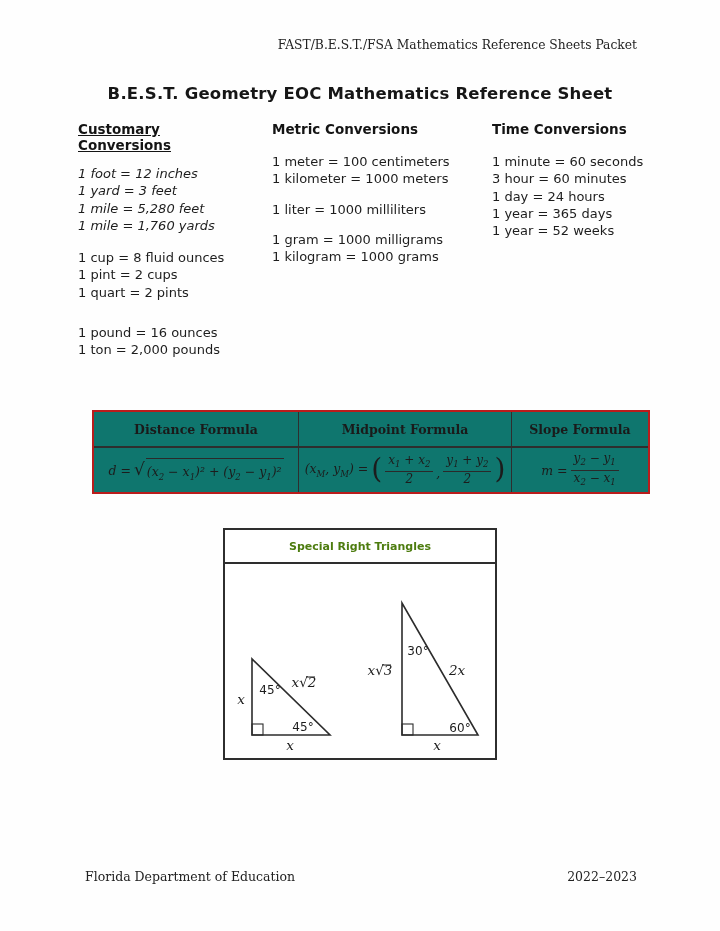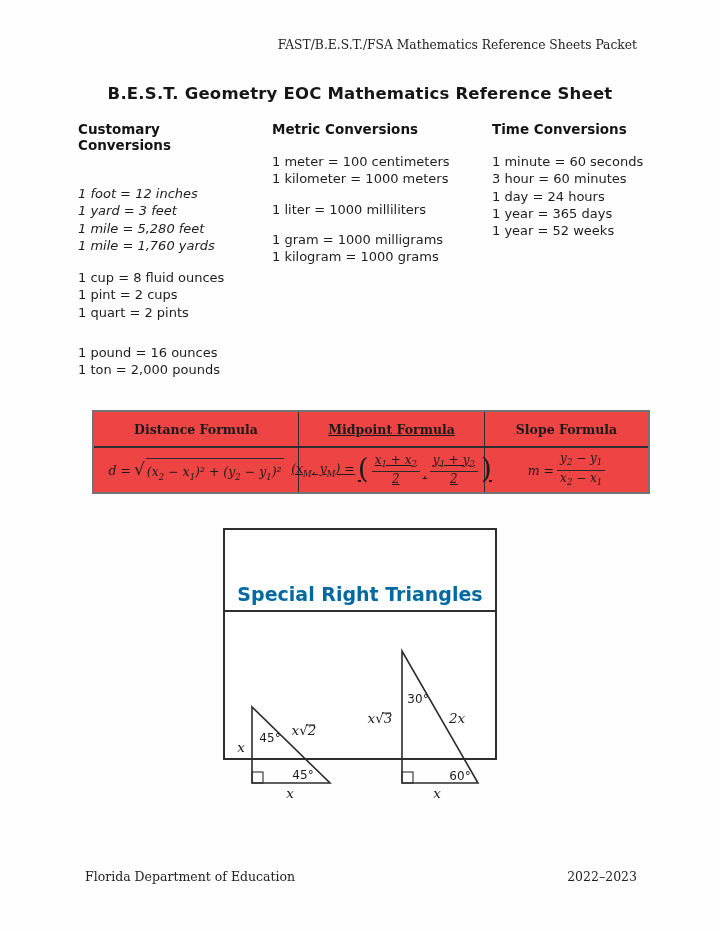--- a/index.html
+++ b/index.html
@@ -28,40 +28,40 @@
   }
   
   .col{position:absolute;top:121px;}
   .col-customary{left:78px;width:190px;}
   .col-metric{left:272px;width:215px;}
   .col-time{left:492px;width:185px;}
   .col-title{
     font-weight:bold;font-size:13.5px;line-height:16px;color:#141414;
     margin:0 0 16px 0;
   }
-  .col-customary .col-title{margin-bottom:32px;}
+  .col-customary .col-title{margin-bottom:12px;text-decoration:underline;}
   .cgroup{margin:0;}
   .col-customary .g0{margin-bottom:15px;font-style:italic;}
   .col-customary .g1{margin-bottom:23px;}
   .col-metric .g0{margin-bottom:13px;}
   .col-metric .g1{margin-bottom:13px;}
   .crow{font-size:13px;line-height:17.3px;color:#1d1d1d;white-space:nowrap;}
   
   .ftable{
     position:absolute;left:92px;top:410px;width:558px;
-    border:2px solid #737373;box-sizing:border-box;background:#ef4444;
+    border:2px solid #b91c1c;box-sizing:border-box;background:#0f766e;
   }
   .frow{display:flex;}
   .fhead{border-bottom:2px solid #2e2e2e;}
   .fcell{
     display:flex;align-items:center;justify-content:center;
     box-sizing:border-box;
   }
   .fcell.c1{width:204px;}
-  .fcell.c2{width:187px;border-left:1.5px solid #2e2e2e;border-right:1.5px solid #2e2e2e;text-decoration:underline;}
+  .fcell.c2{width:214px;border-left:1.5px solid #2e2e2e;border-right:1.5px solid #2e2e2e;}
   .fcell.c3{flex:1;}
   .fhead .fcell{
     height:34px;font-family:"DejaVu Serif",serif;font-weight:bold;
     font-size:12.5px;color:#1a1a1a;
   }
   .fbody .fcell{height:44px;}
   .math{
     font-family:"DejaVu Serif",serif;font-style:italic;font-size:12.5px;
     color:#1c1c1c;white-space:nowrap;display:flex;align-items:center;gap:3px;
   }
@@ -74,21 +74,21 @@
   .bigp{font-style:normal;font-size:28px;line-height:0;position:relative;top:-1px;font-family:"DejaVu Serif",serif;}
   .mcomma{align-self:flex-end;padding-bottom:6px;}
   
   .tribox{
     position:absolute;left:223px;top:528px;width:274px;height:232px;
     border:2px solid #2e2e2e;box-sizing:border-box;background:#fff;
   }
   .tri-head{
     height:32px;border-bottom:2px solid #2e2e2e;
     display:flex;align-items:center;justify-content:center;
-    font-weight:bold;font-size:19px;color:#0369a1;margin-top:48px;
+    font-weight:bold;font-size:11px;color:#4d7c0f;
   }
   .tri-svg{display:block;}
   .tri-svg .edge{stroke:#2c2c2c;stroke-width:1.6;fill:none;}
   .tri-svg .sq{stroke:#2c2c2c;stroke-width:1.1;fill:none;}
   .tri-svg .vlabel{
     font-family:"DejaVu Serif",serif;font-style:italic;font-size:13.5px;fill:#1c1c1c;
   }
   .tri-svg .alabel{
     font-family:"DejaVu Sans",sans-serif;font-size:12px;fill:#1c1c1c;
   }

